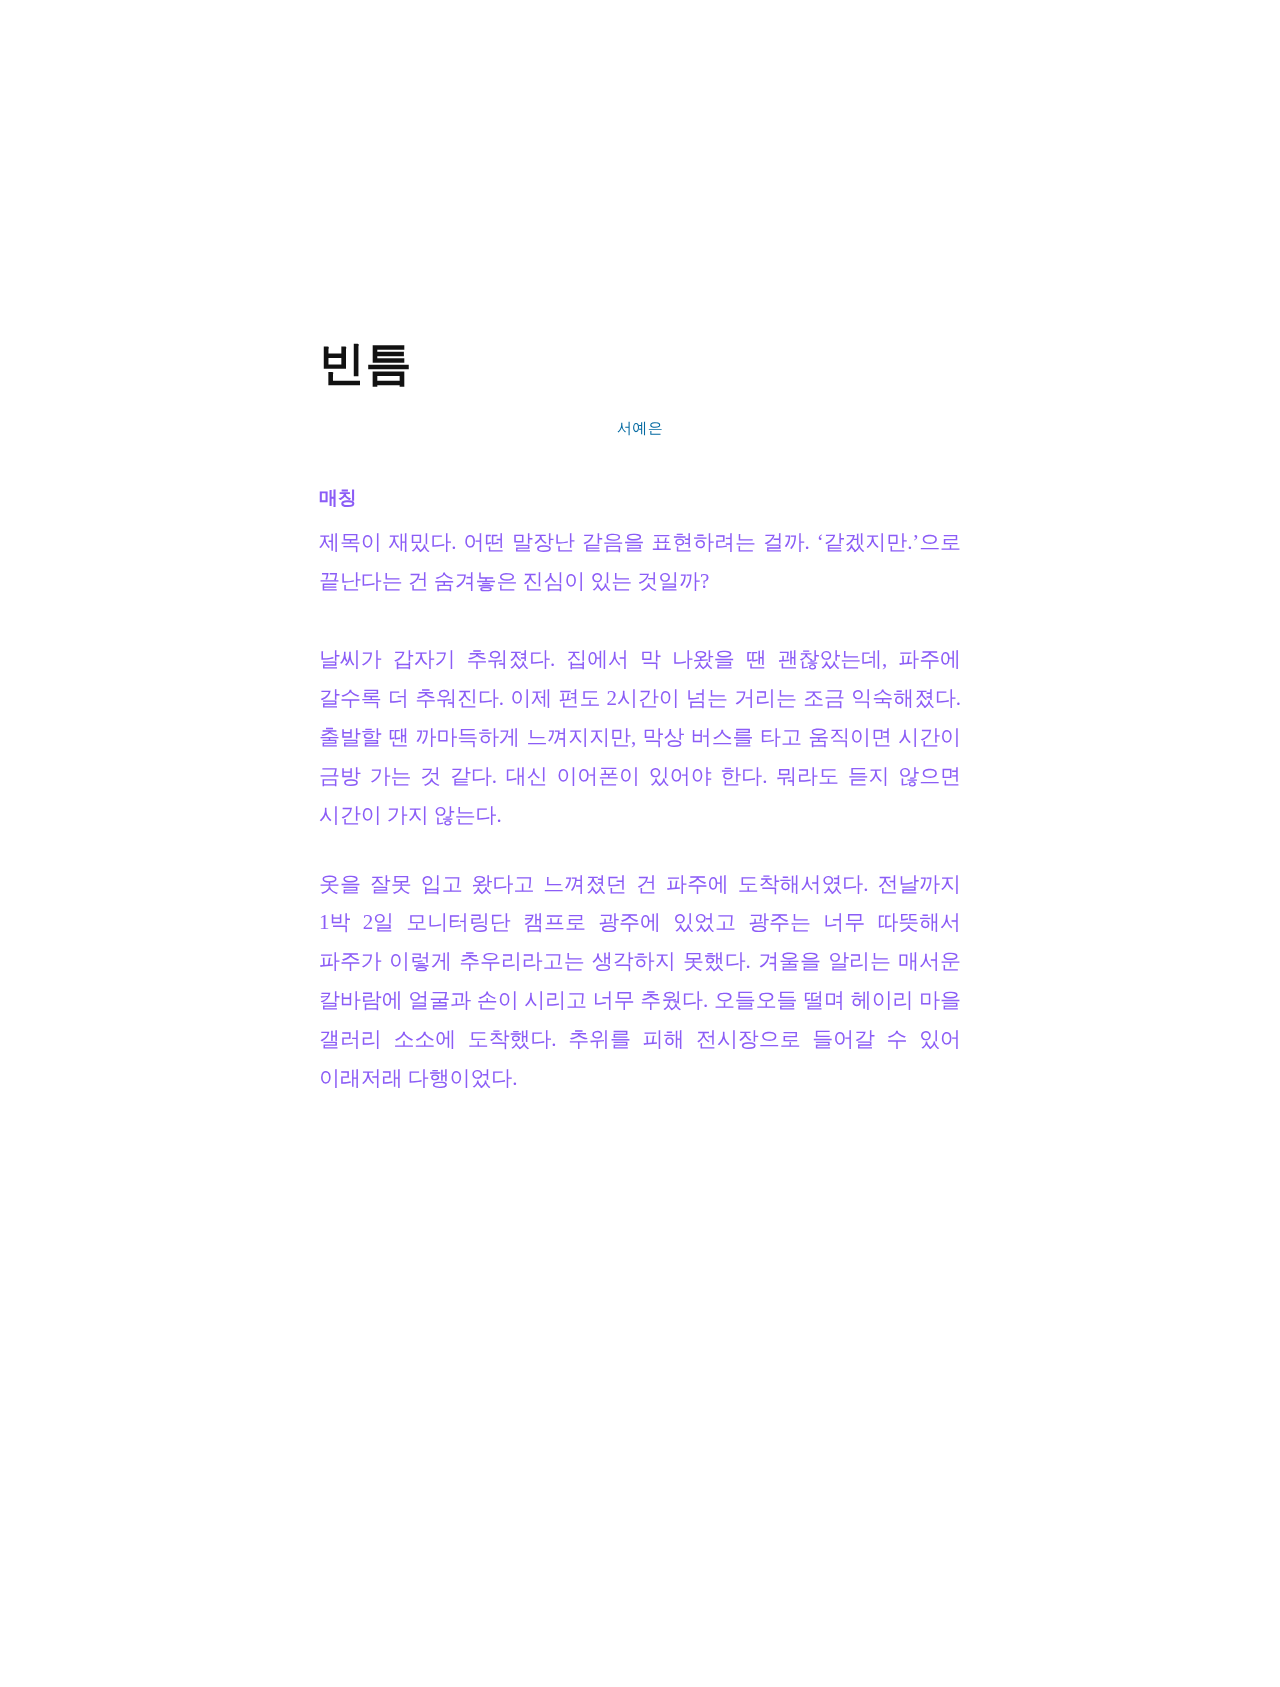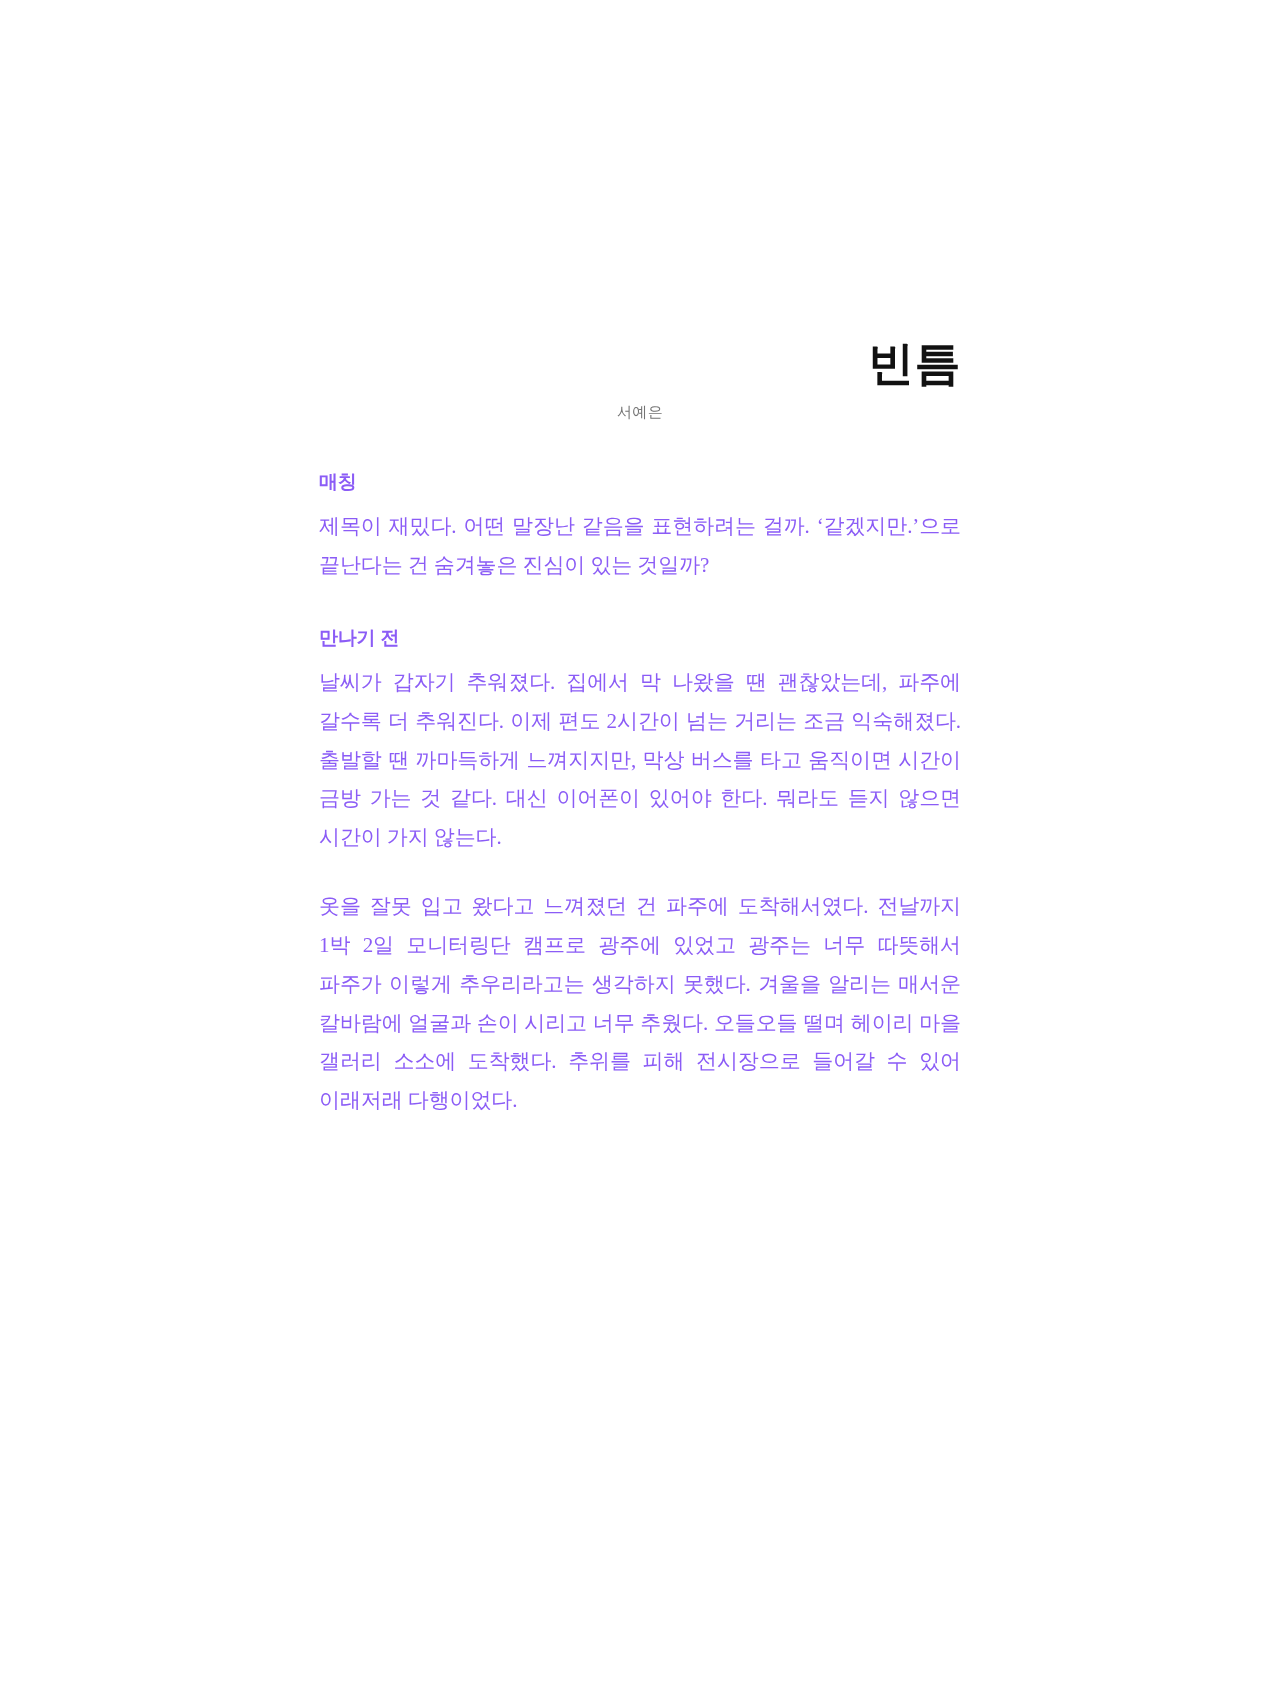--- a/index.html
+++ b/index.html
@@ -25,36 +25,36 @@
 
   .doc {
     position: absolute;
     left: 50%;
     transform: translateX(-50%);
     top: 336px;
     width: 642px;
   }
 
   .doc-title {
-    text-align: right;
+    text-align: left;
     font-size: 46px;
     font-weight: 700;
     line-height: 1.2;
     letter-spacing: 0.5px;
     color: #111111;
     margin: 0;
     font-family: "Liberation Sans", "DejaVu Sans", sans-serif;
   }
 
   .doc-author {
     text-align: center;
     font-size: 15px;
     font-weight: 400;
-    color: #737373;
-    margin-top: 12px;
+    color: #0369a1;
+    margin-top: 28px;
     letter-spacing: 0.3px;
     font-family: "Liberation Sans", "DejaVu Sans", sans-serif;
   }
 
   .body-wrap {
     margin-top: 46px;
   }
 
   .section {
     margin-bottom: 40px;
@@ -100,21 +100,20 @@
     <div class="doc-author">서예은</div>
 
     <div class="body-wrap">
 
       <section class="section">
         <h2 class="section-heading">매칭</h2>
         <p class="para">제목이 재밌다. 어떤 말장난 같음을 표현하려는 걸까. ‘같겠지만.’으로 끝난다는 건 숨겨놓은 진심이 있는 것일까?</p>
       </section>
 
       <section class="section">
-        <h2 class="section-heading">만나기 전</h2>
         <p class="para">날씨가 갑자기 추워졌다. 집에서 막 나왔을 땐 괜찮았는데, 파주에 갈수록 더 추워진다. 이제 편도 2시간이 넘는 거리는 조금 익숙해졌다. 출발할 땐 까마득하게 느껴지지만, 막상 버스를 타고 움직이면 시간이 금방 가는 것 같다. 대신 이어폰이 있어야 한다. 뭐라도 듣지 않으면 시간이 가지 않는다.</p>
         <p class="para">옷을 잘못 입고 왔다고 느껴졌던 건 파주에 도착해서였다. 전날까지 1박 2일 모니터링단 캠프로 광주에 있었고 광주는 너무 따뜻해서 파주가 이렇게 추우리라고는 생각하지 못했다. 겨울을 알리는 매서운 칼바람에 얼굴과 손이 시리고 너무 추웠다. 오들오들 떨며 헤이리 마을 갤러리 소소에 도착했다. 추위를 피해 전시장으로 들어갈 수 있어 이래저래 다행이었다.</p>
       </section>
 
     </div>
 
   </article>
 
 </div>
 

